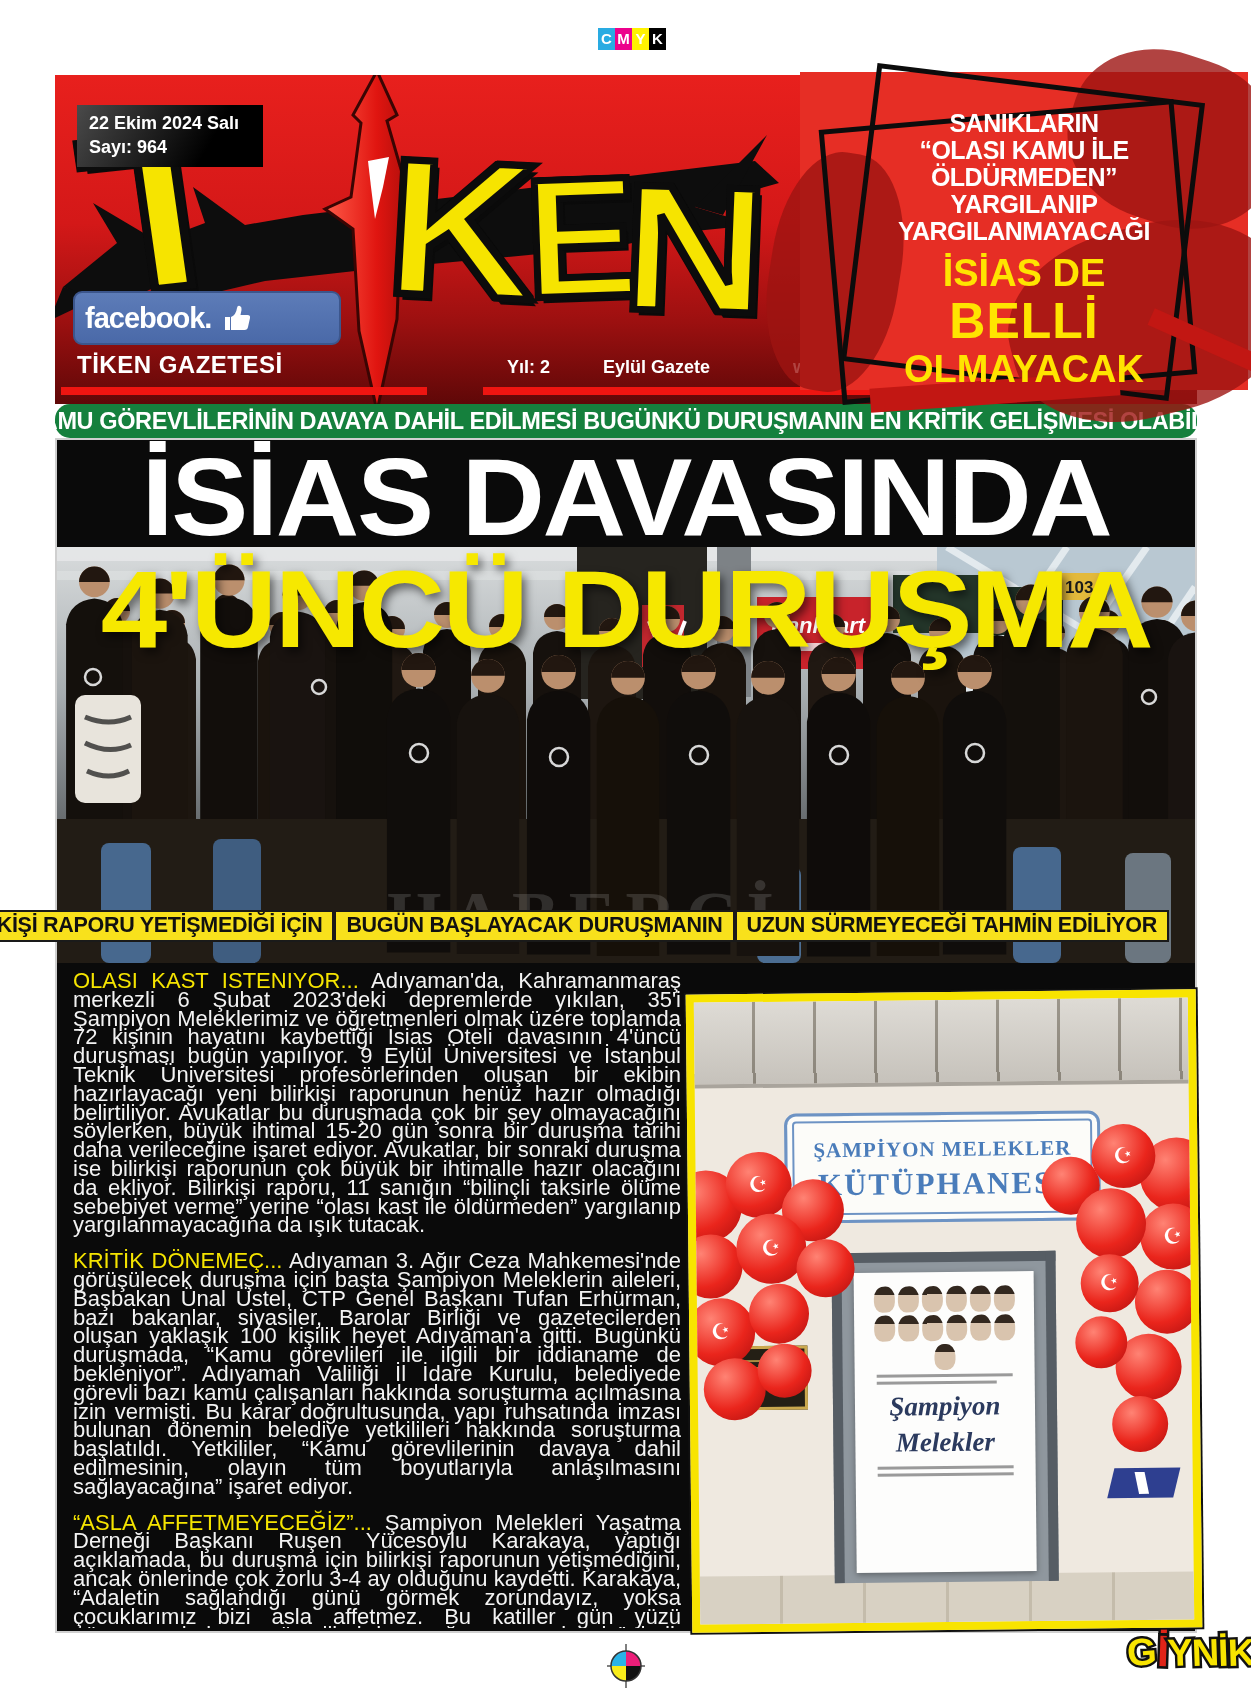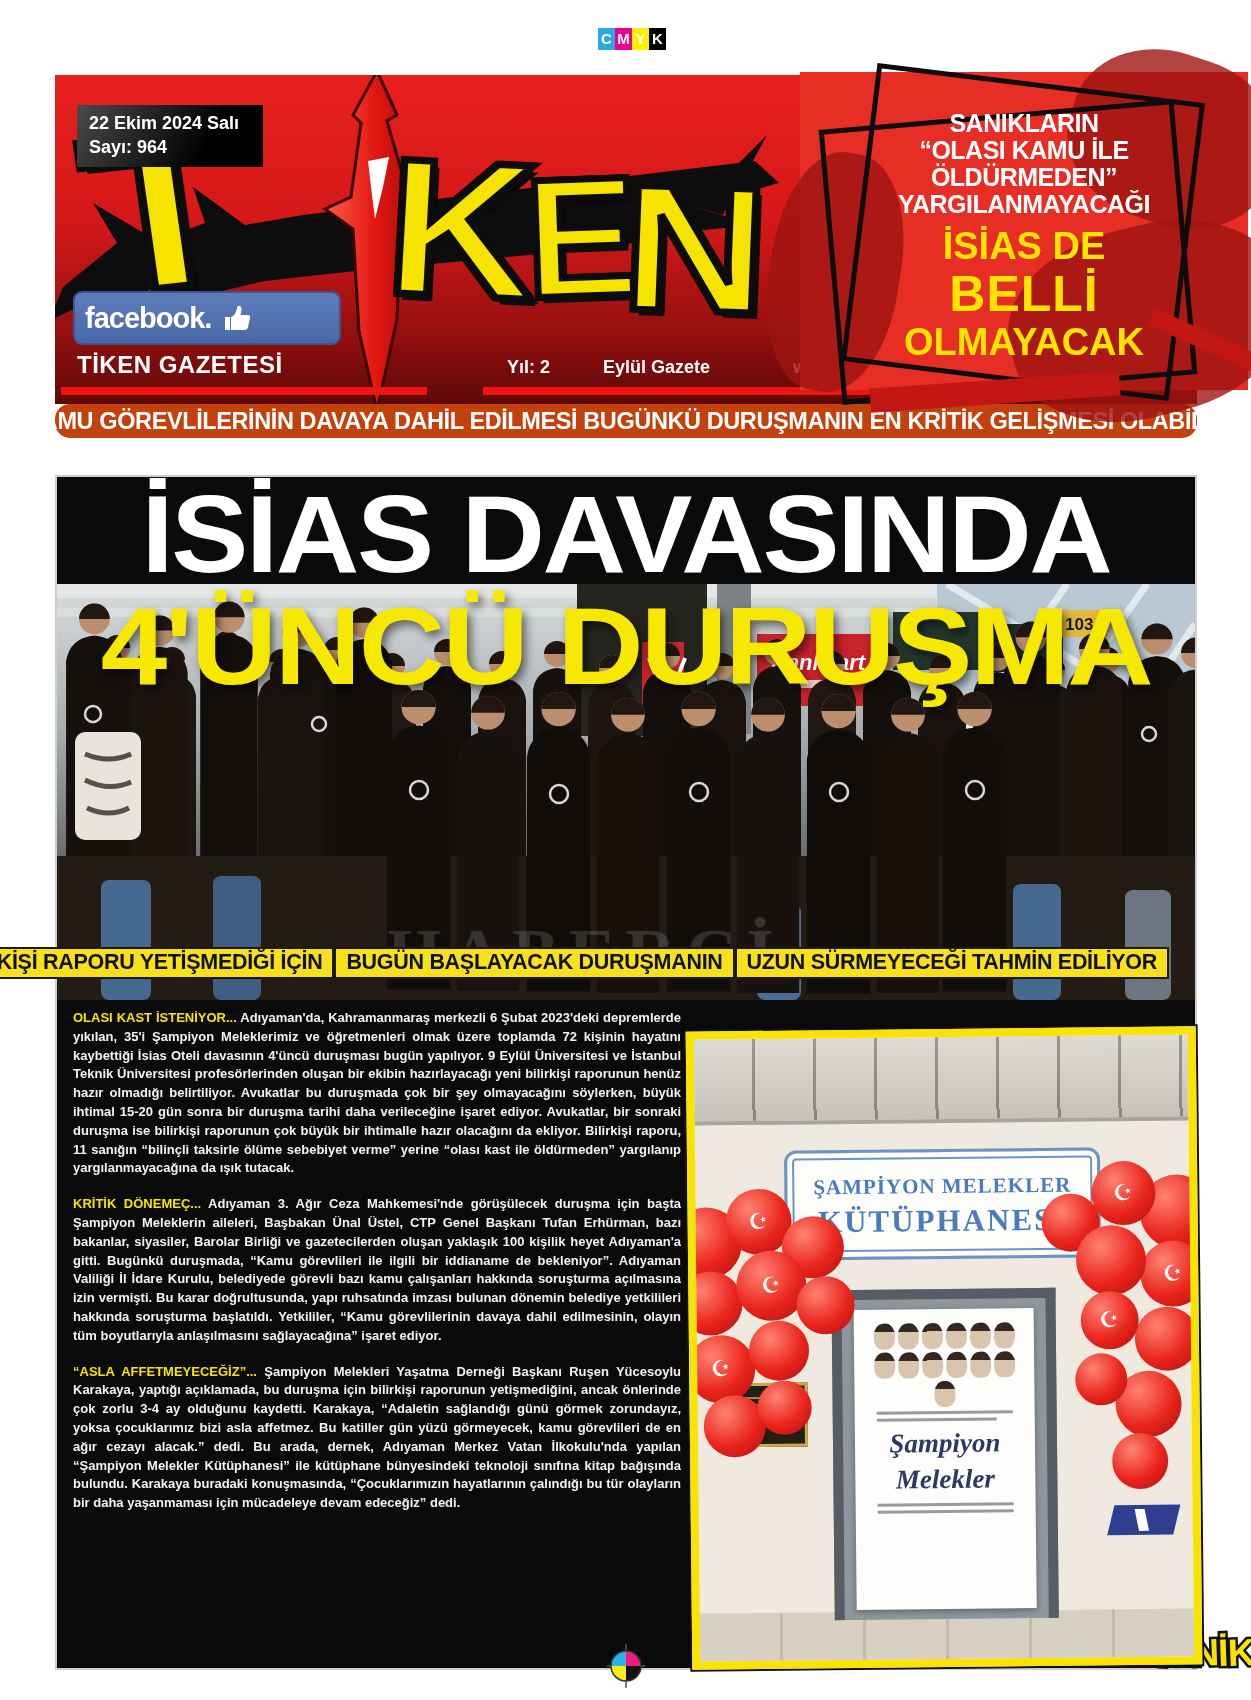--- a/index.html
+++ b/index.html
@@ -49,47 +49,47 @@
   .brush { position:absolute; background:#c21713; }
   .br1 { width:250px; height:24px; left:70px; bottom:-14px; transform:rotate(-4deg); }
   .br2 { width:120px; height:18px; right:-18px; bottom:40px; transform:rotate(24deg); }
   .promo-text { position:relative; z-index:6; text-align:center; padding-top:38px; }
   .promo-white { color:#fff; font-weight:bold; font-size:25px; line-height:27px; letter-spacing:-0.5px; }
   .promo-y1 { color:#ffe400; font-weight:bold; font-size:38px; line-height:44px; margin-top:6px; }
   .promo-y2 { color:#ffe400; font-weight:bold; font-size:50px; line-height:52px; letter-spacing:1px; }
   .promo-y3 { color:#ffe400; font-weight:bold; font-size:38px; line-height:44px; }
 
   
-  .kicker { position:absolute; left:55px; top:404px; width:1142px; height:34px; background:#c2410c;
+  .kicker { position:absolute; left:55px; top:404px; width:1142px; height:34px; background:#15803d;
     display:flex; align-items:center; justify-content:center;border-radius:15px; }
   .kicker span { color:#fff; font-weight:bold; font-size:23.5px; white-space:nowrap; letter-spacing:-0.4px; transform:scaleX(1.0); }
 
   
   .mainblock { position:absolute; left:55px; top:438px; width:1142px; height:1195px; background:#0a0a0a;
-    border:2px solid #cfcfcf;margin-top:37px; }
+    border:2px solid #cfcfcf; }
   .hl1 { position:absolute; top:-8px; left:0; width:100%; text-align:center; white-space:nowrap;
     color:#ffffff; font-weight:bold; font-size:98px; line-height:116px;
     transform:scale(1.18,1.12); transform-origin:center top; letter-spacing:-2px; }
   .hl2 { position:absolute; top:104px; left:0; width:100%; text-align:center; white-space:nowrap; z-index:4;
     color:#f6e800; font-weight:bold; font-size:98px; line-height:116px;
     transform:scale(1.22,1.12); transform-origin:center top; letter-spacing:-2px;
     text-shadow:3px 4px 8px rgba(0,0,0,.55); }
 
   .leadphoto { position:absolute; left:0; top:107px; width:1138px; height:416px; overflow:hidden; }
   .watermark { position:absolute; left:330px; top:330px; font-family:"Liberation Serif",serif; font-weight:bold;
     font-size:70px; color:rgba(255,255,255,0.14); letter-spacing:10px; z-index:3; }
 
   
   .caption { position:absolute; right:26px; top:468px; z-index:7; display:flex; align-items:center; }
   .caption div { background:#f8e11c; border:2px solid #1a1a1a; color:#111; font-weight:bold; font-size:21.5px;
     padding:1px 10px 2px; margin-top:2px; white-space:nowrap; letter-spacing:-0.3px; }
 
   
   .articles { position:absolute; left:16px; top:532px; width:608px; height:656px; overflow:hidden;
-    color:#f3f3f3; font-weight:bold; font-size:13px; line-height:18.8px; text-align:justify; }
+    color:#f3f3f3; font-weight:normal; font-size:22px; line-height:18.8px; text-align:justify; }
   .articles p { margin-bottom:17px; }
   .lead { color:#f5e400; }
 
   
   .libframe { position:absolute; left:632px; top:552px; width:510px; height:638px; border:8px solid #f8e400;
     box-shadow:0 0 0 2px #101010; transform:rotate(-0.6deg); background:#efe9e0; z-index:6; }
   .libscene { position:relative; width:100%; height:100%; overflow:hidden; }
   .ceiling { position:absolute; left:0; top:0; width:100%; height:86px;
     background:linear-gradient(#dedbd5,#c6c2bb),repeating-linear-gradient(90deg,transparent 0 58px,#b3afa7 58px 61px);
     background-blend-mode:multiply; border-bottom:4px solid #a9a49c; }
@@ -188,20 +188,21 @@
     <div class="blob blob2"></div>
     <div class="blob blob3"></div>
     <div class="frame-sq fsq1"></div>
     <div class="frame-sq fsq2"></div>
     <div class="brush br1"></div>
     <div class="brush br2"></div>
     <div class="promo-text">
       <div class="promo-white">SANIKLARIN</div>
       <div class="promo-white">“OLASI KAMU İLE</div>
       <div class="promo-white">ÖLDÜRMEDEN”</div>
+      <div class="promo-white">YARGILANIP</div>
       <div class="promo-white">YARGILANMAYACAĞI</div>
       <div class="promo-y1">İSİAS DE</div>
       <div class="promo-y2">BELLİ</div>
       <div class="promo-y3">OLMAYACAK</div>
     </div>
   </div>
 
   <div class="kicker">
     <span>KAMU GÖREVLİLERİNİN DAVAYA DAHİL EDİLMESİ BUGÜNKÜ DURUŞMANIN EN KRİTİK GELİŞMESİ OLABİLİR</span>
   </div>

